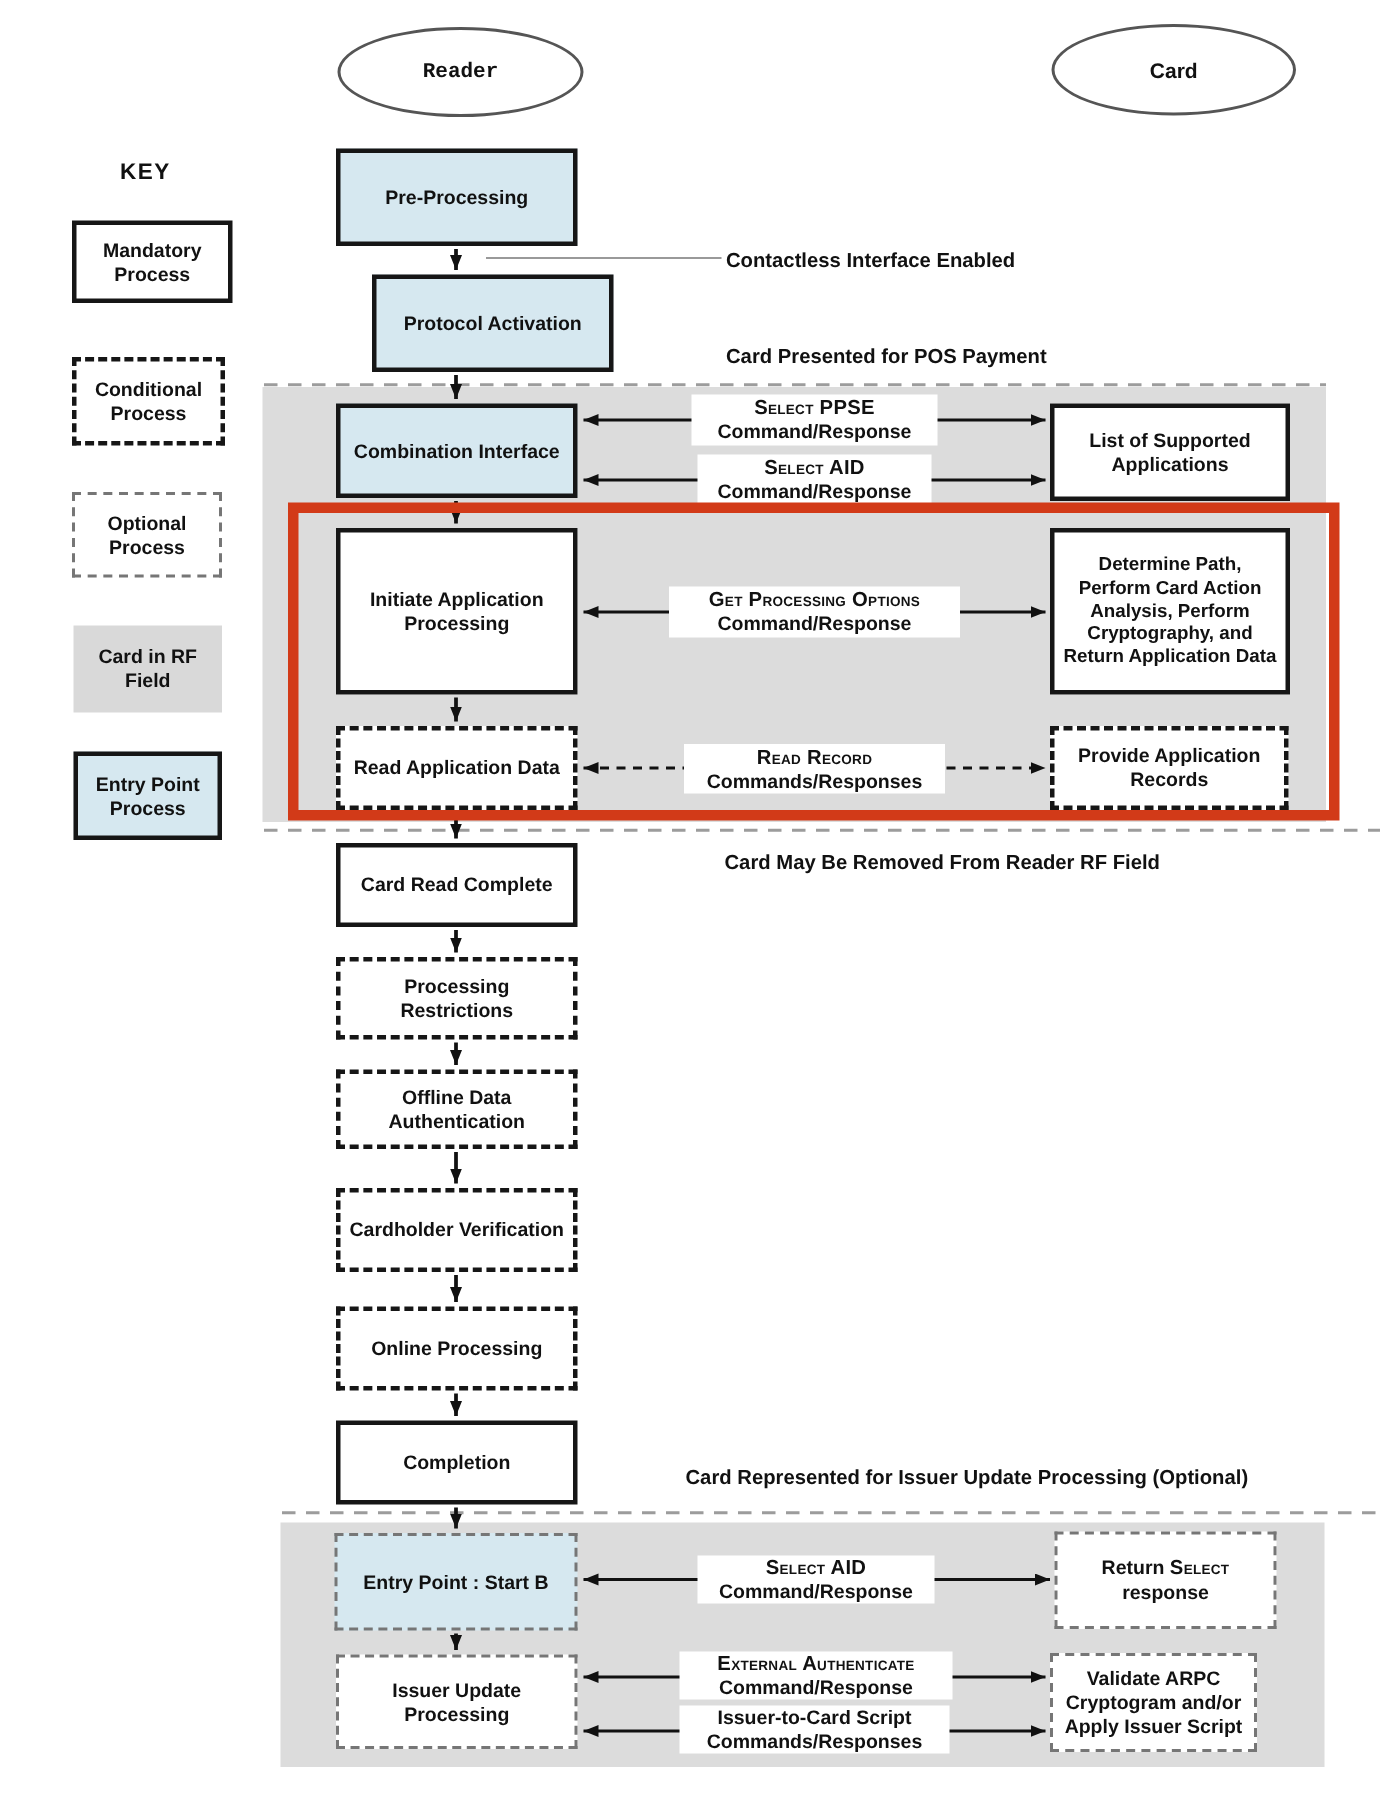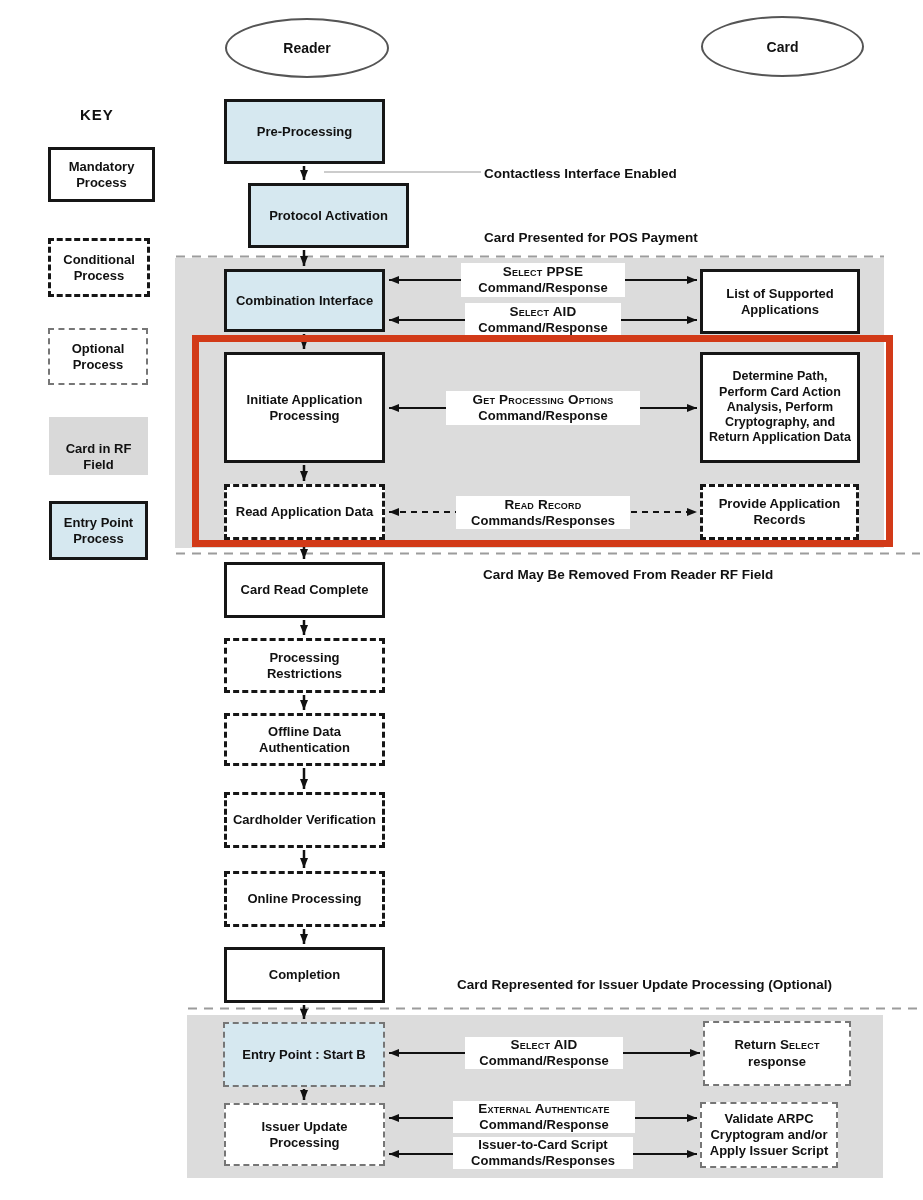--- a/index.html
+++ b/index.html
@@ -9,30 +9,30 @@
   }
   .region{position:absolute;background:#dcdcdc;z-index:0;}
   #rf1{left:175px;top:258px;width:709px;height:290px;}
   #rf2{left:187px;top:1015px;width:696px;height:163px;}
   #connectors{position:absolute;left:0;top:0;z-index:1;}
   #hl{position:absolute;left:192px;top:335px;width:701px;height:212px;
       border:7px solid #d23a18;box-sizing:border-box;z-index:4;pointer-events:none;}
   .lane{position:absolute;z-index:2;border:2px solid #555;border-radius:50%;
         background:#fff;display:flex;align-items:center;justify-content:center;
         font-weight:bold;font-size:14px;}
-  #lane-reader{left:225px;top:18px;width:160px;height:56px;}
+  #lane-reader{left:225px;top:18px;width:160px;height:56px;font-family:Liberation Mono, monospace;}
   #lane-card{left:701px;top:16px;width:159px;height:57px;}
   .box{position:absolute;z-index:2;box-sizing:border-box;background:#fff;
        display:flex;flex-direction:column;align-items:center;justify-content:center;
        text-align:center;font-weight:bold;font-size:13px;line-height:1.22;padding:2px 4px;}
   .solid{border:3px solid #161616;}
   .cond{border:3px dashed #161616;}
   .opt{border:2px dashed #767676;}
   .blue{background:#d6e8f0;}
-  .grayfill{background:#d9d9d9;border:none;justify-content:flex-end;}
+  .grayfill{background:#d9d9d9;border:none;}
   
   #s0{left:224px;top:99px;width:161px;height:65px;}
   #s1{left:224px;top:183px;width:161px;height:65px;margin-left:24px;}
   #s2{left:224px;top:269px;width:161px;height:63px;}
   #s3{left:224px;top:352px;width:161px;height:111px;}
   #s4{left:224px;top:484px;width:161px;height:56px;}
   #s5{left:224px;top:562px;width:161px;height:56px;}
   #s6{left:224px;top:638px;width:161px;height:55px;}
   #s7{left:224px;top:713px;width:161px;height:53px;}
   #s8{left:224px;top:792px;width:161px;height:56px;}

